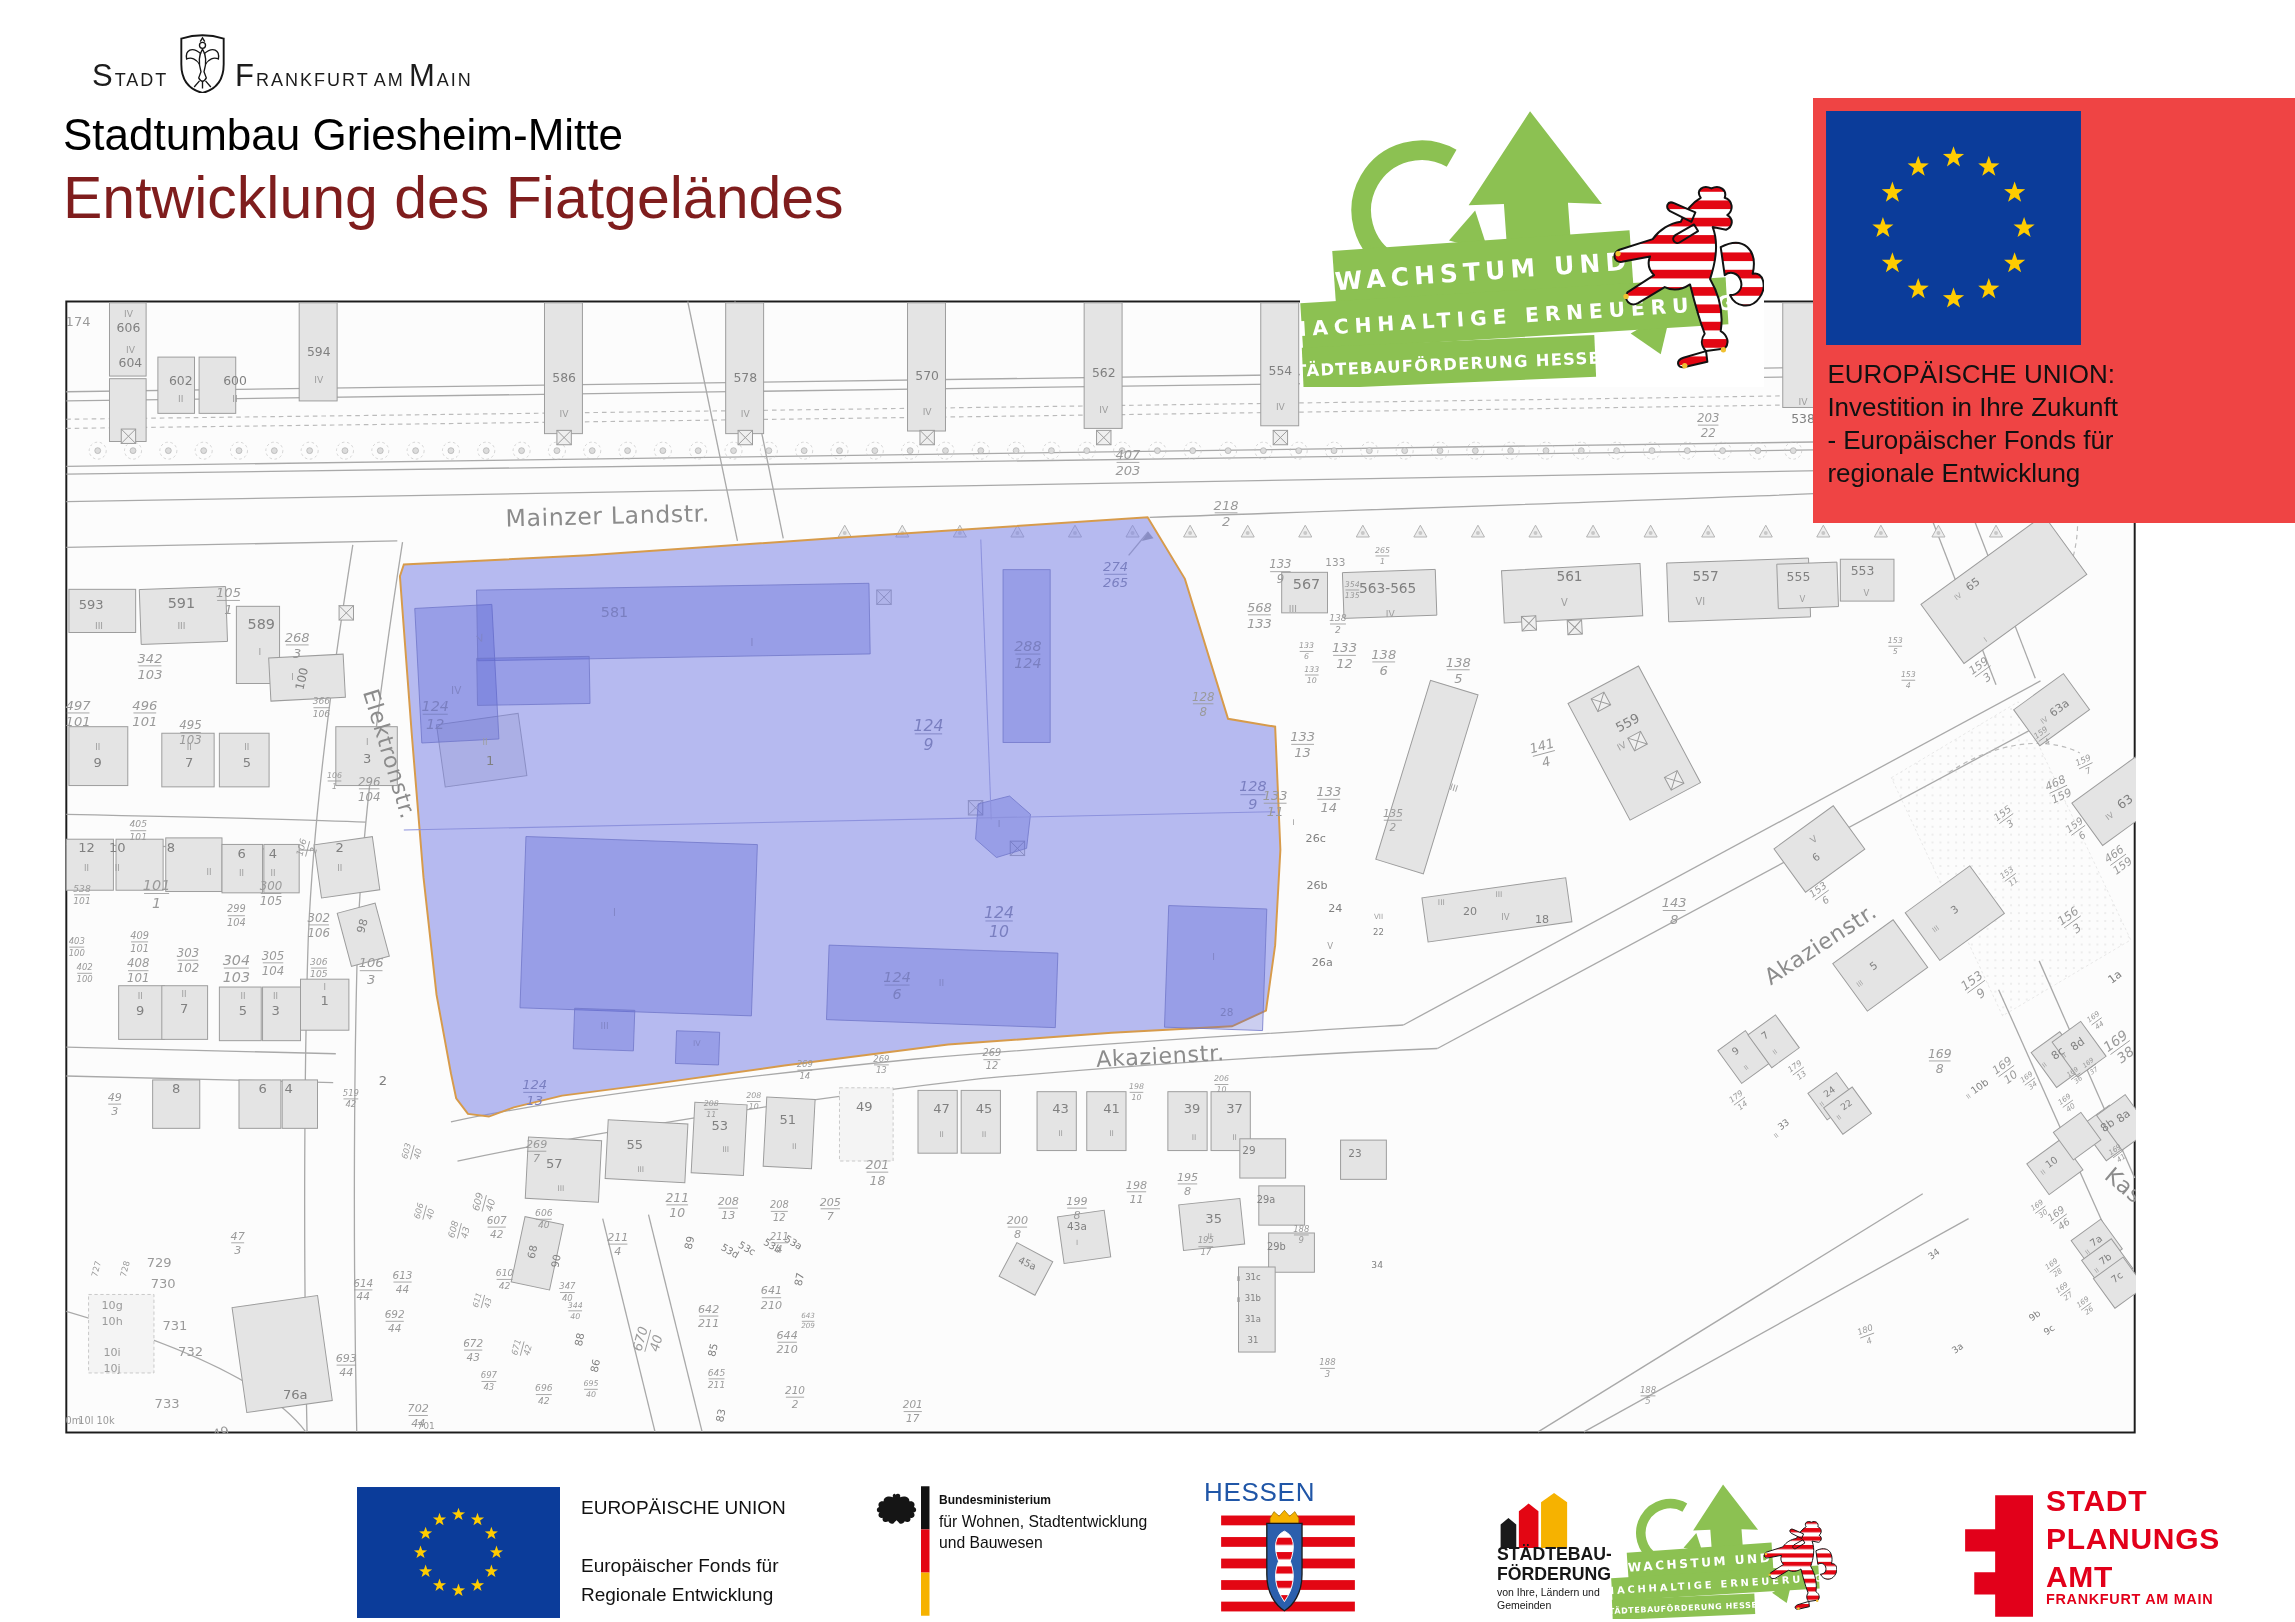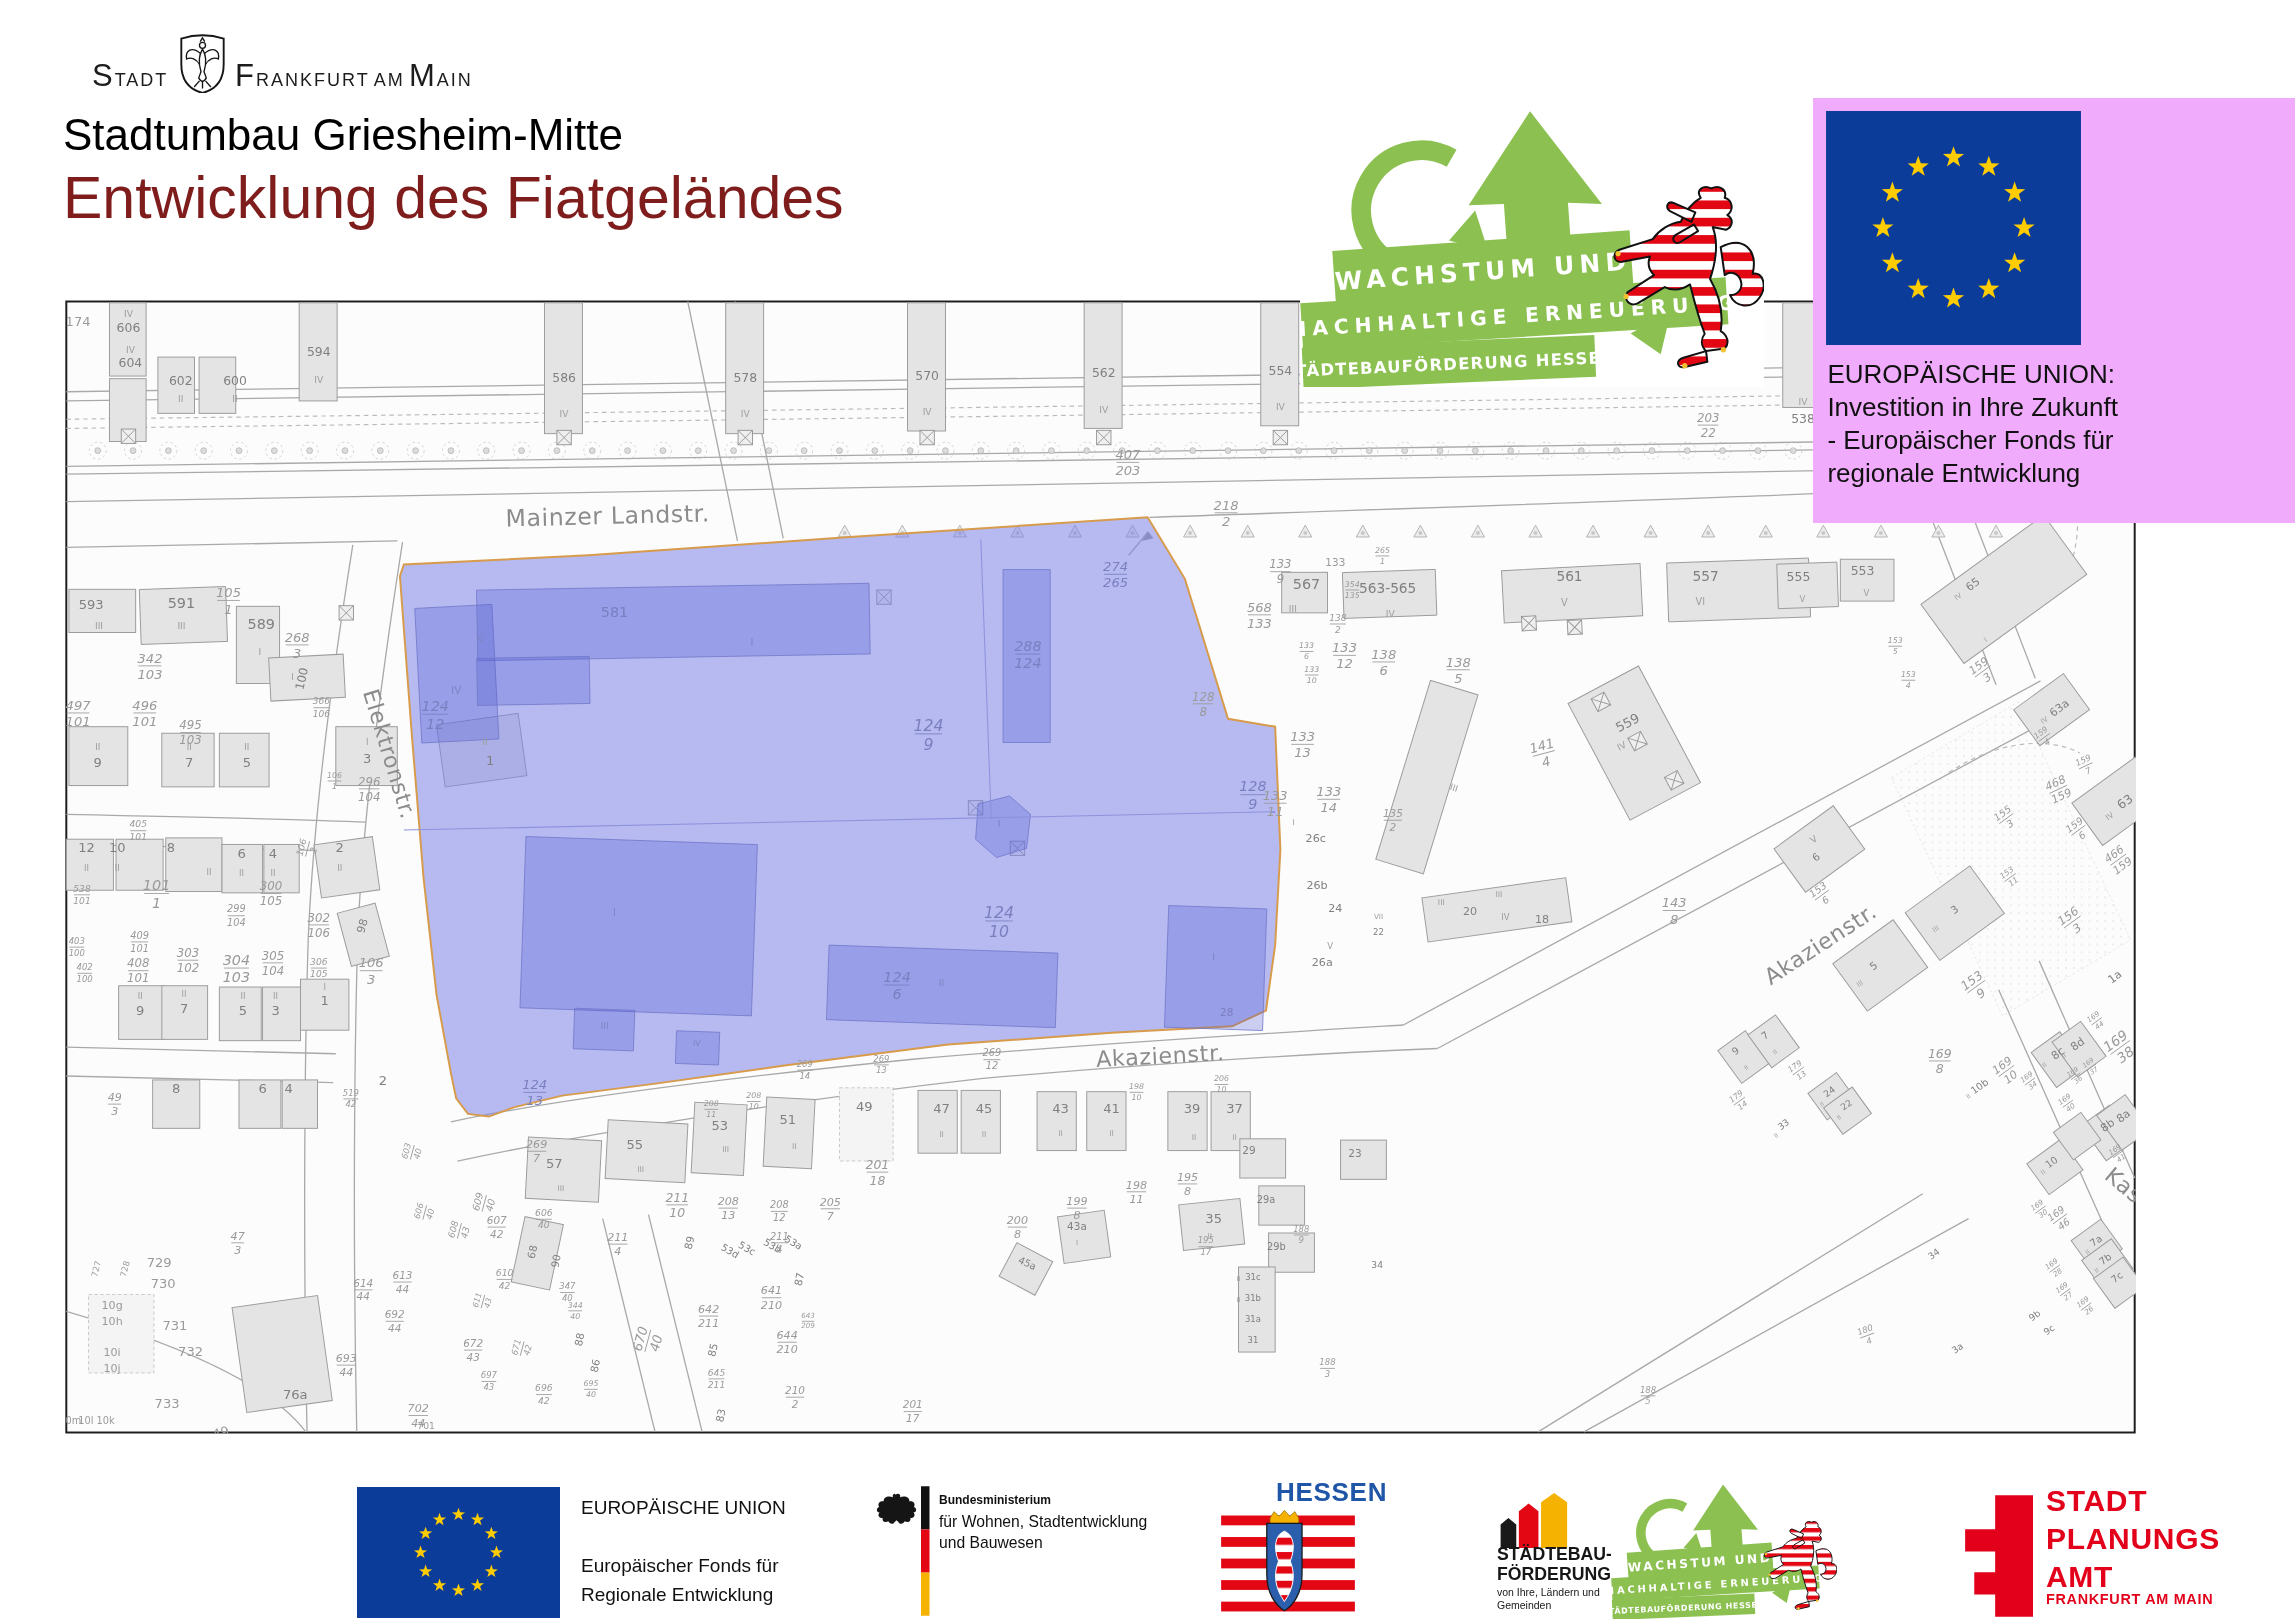--- a/index.html
+++ b/index.html
@@ -11,32 +11,32 @@
 .fl-big{font-size:31px}
 .fl-sm{font-size:18px}
 #stadt-shield{margin:0 9.2px -1.3px 10.5px}
 #title-block{left:63px;top:110px}
 #title1{font-size:44px;font-weight:normal;color:#000;margin:0;letter-spacing:0}
 #title2{font-size:59px;font-weight:normal;color:#7f1d1d;margin:3.9px 0 0 0;letter-spacing:0}
 
 #green-top{left:1300px;top:106px;width:464px;height:281px;background:#fff}
 #green-bottom{left:1611px;top:1482px;width:226px;height:137px;background:#fff}
 
-#eu-top{left:1813px;top:98px;width:482px;height:425px;background:#f0abfc}
+#eu-top{left:1813px;top:98px;width:482px;height:425px;background:#ef4444}
 #eu-top-flag{margin:13px 0 0 13px}
 #eu-top-text{margin:10.5px 0 0 14.4px;font-size:26px;line-height:33px;color:#111}
 
 #map-svg{left:65px;top:300px}
 
 .ftxt{color:#111}
 #eu-f-text{left:581px;top:1493px;font-size:19px;line-height:29px}
 #eu-f-text .gap{height:29px}
 #bm-text{left:939px;top:1490px;font-size:15.7px;line-height:21px}
 #bm-text .b1{font-weight:bold;font-size:12px}
-#hessen-name{left:1276px;top:1477px;font-size:26px;font-weight:bold;color:#2056a7;letter-spacing:0.7px}
+#hessen-name{left:1204px;top:1477px;font-size:26px;font-weight:normal;color:#2056a7;letter-spacing:0.7px}
 #stb-text{left:1497px;top:1544px;font-size:17.7px;font-weight:bold;line-height:20px;color:#161616}
 #stb-small{left:1497px;top:1586px;font-size:10.5px;line-height:13px;color:#161616}
 #spa-text{left:2046px;top:1482px;font-size:30px;line-height:38px;font-weight:bold;color:#e2001a;letter-spacing:0.7px}
 #spa-sub{left:2046px;top:1591px;font-size:14.4px;font-weight:bold;color:#e2001a;letter-spacing:0.7px}
 
 text{font-family:"DejaVu Sans",sans-serif}
 .m-g{fill:#9a9a9a}
 .m-b{fill:#808080}
 .m-rn{fill:#9e9e9e}
 .m-st{fill:#8c8c8c;letter-spacing:1px}

